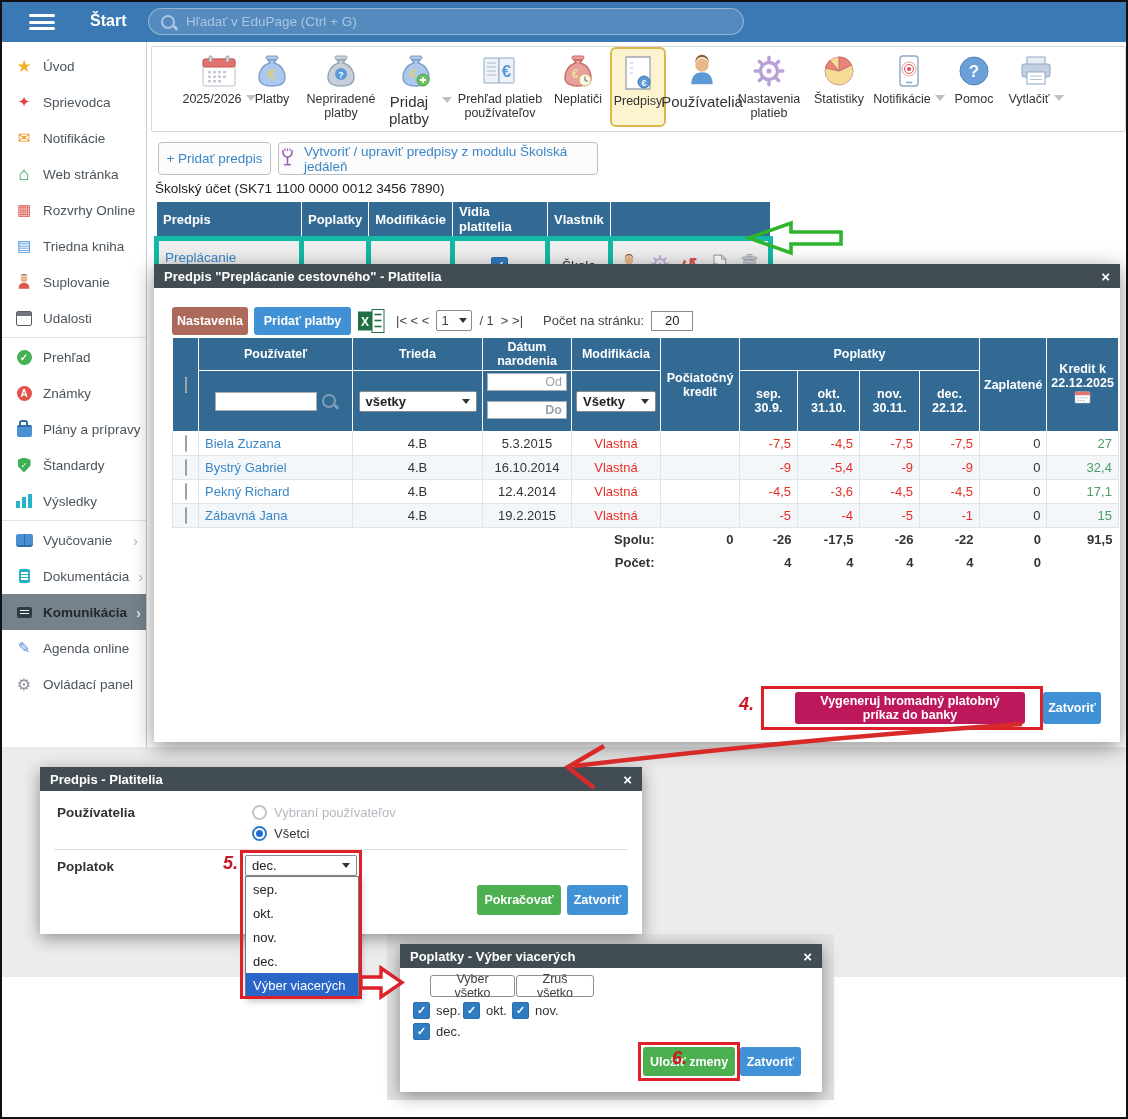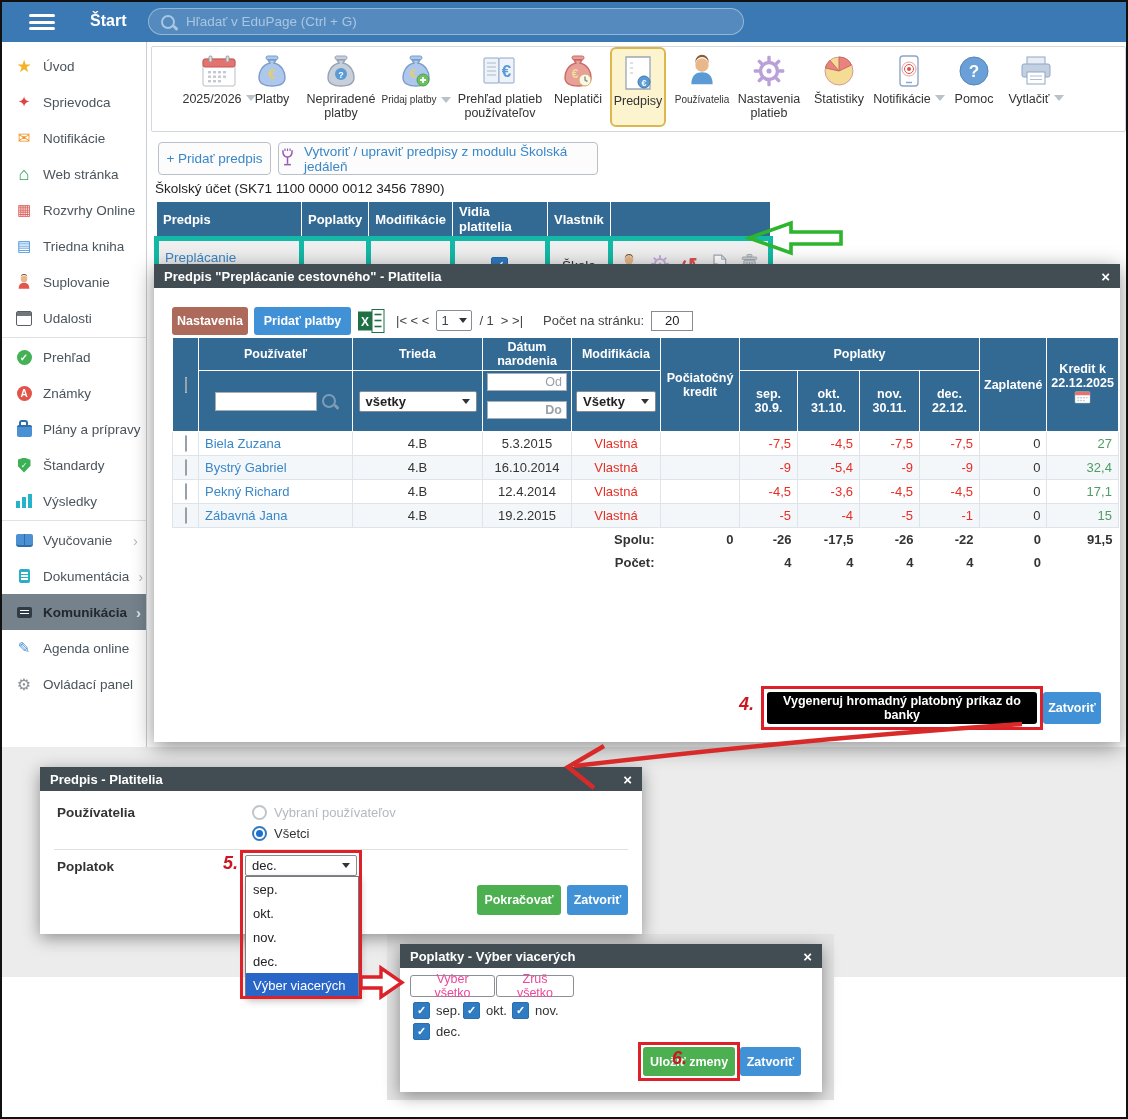--- a/index.html
+++ b/index.html
@@ -51,21 +51,21 @@
 
   
   .graystrip{left:0;top:745px;width:100%;height:230px;background:#ececec;z-index:1;}
   .panel3{left:385px;top:932px;width:447px;height:166px;background:#e3e3e3;z-index:7;}
 
   
   .toolbarpanel{left:149px;top:44px;width:975px;height:86px;background:#fff;border:1px solid #d4d8db;border-radius:2px;box-sizing:border-box;}
   .titem{position:absolute;top:48px;height:78px;display:flex;flex-direction:column;align-items:center;cursor:pointer;z-index:2;}
   .ticon{height:42px;display:flex;align-items:center;justify-content:center;}
   .tlabel{font-size:12.5px;color:#333;text-align:center;line-height:1.12;display:flex;align-items:flex-start;gap:4px;justify-content:center;}
-  .tlabel.small{font-size:10px;padding-top:2px;}
+  .tlabel.small{font-size:15px;padding-top:2px;}
   .titem.active{background:#fcf3cf;border:2px solid #ddb74e;border-radius:6px;top:45px;height:80px;box-sizing:border-box;padding-top:3px;}
   .dd{width:0;height:0;border-left:5px solid transparent;border-right:5px solid transparent;border-top:6px solid #b9c2c9;margin-top:3px;flex:none;}
 
   
   .wbtn{position:absolute;background:#fcfcfc;border:1px solid #b9c0c7;border-radius:4px;color:#3a87c8;
      font-size:13.5px;display:flex;align-items:center;justify-content:center;gap:8px;cursor:pointer;box-sizing:border-box;}
   .acct{left:153px;top:179px;font-size:13.5px;color:#222;}
   table.t1{position:absolute;left:152px;top:199px;border-collapse:collapse;table-layout:fixed;z-index:2;}
   .t1 th{background:#336a94;color:#fff;font-weight:bold;font-size:13px;text-align:left;padding:2px 6px;border:1px solid #fff;height:17px;}
   .t1 td{background:#efefef;border:5px solid #14b8a6;padding:9px 6px;height:28px;font-size:13.5px;vertical-align:middle;}
@@ -106,22 +106,22 @@
   .din::placeholder{color:#9aa1a8;}
   .sin{width:102px;height:19px;border:1px solid #a6adb4;box-sizing:border-box;}
   .stepnum{position:absolute;color:#cc1622;font-weight:bold;font-style:italic;font-size:18px;z-index:14;}
   .redbox{position:absolute;border:3px solid #de2129;z-index:13;box-sizing:border-box;}
 
   
   .dlg{background:#fff;box-shadow:0 4px 16px rgba(0,0,0,.4);z-index:10;}
   .optlist{left:243px;top:874px;width:112px;background:#fff;border:1px solid #7a7a7a;z-index:12;box-shadow:2px 3px 7px rgba(0,0,0,.25);}
   .opt{height:24px;display:flex;align-items:center;padding-left:7px;font-size:13px;color:#222;cursor:pointer;}
   .opt.selhl{background:#2a65c8;color:#fff;}
-  .obtn{position:absolute;background:#fff;border:1px solid #8a9096;border-radius:3px;font-size:12.5px;color:#ec4899;
-     display:flex;align-items:center;justify-content:flex-start;cursor:pointer;box-sizing:border-box;}
+  .obtn{position:absolute;background:#fff;border:1px solid #8a9096;border-radius:3px;font-size:12.5px;color:#404040;
+     display:flex;align-items:center;justify-content:flex-start;cursor:pointer;box-sizing:border-box;margin-left:20px;}
   .dlbl{position:absolute;font-weight:bold;color:#333;font-size:13.5px;}
   .hrline{position:absolute;border-top:1px solid #e0e0e0;}
   .cklbl{font-size:13px;color:#333;}
   .ckrow{position:absolute;display:flex;align-items:center;gap:6px;}
 </style>
 </head>
 <body>
 
 <div class="root">
 
@@ -742,21 +742,21 @@
         <td class="num">4</td>
         <td class="num">4</td>
         <td class="num">4</td>
         <td class="num">0</td>
         <td></td>
       </tr>
     </tbody>
       </table>
 
     <span class="stepnum" style="left:585px;top:430px">4.</span>
-    <button class="btn" style="left:613px;top:428px;width:270px;height:32px;background:#000000">
+    <button class="btn" style="left:641px;top:428px;width:230px;height:32px;background:#be185d">
         <span>Vygeneruj hromadný platobný príkaz do banky</span>
       </button>
     <div class="redbox" style="left:607px;top:422px;width:282px;height:44px"></div>
     <button class="btn" style="left:889px;top:428px;width:58px;height:32px;background:#4191d6">
         <span>Zatvoriť</span>
       </button>
   </div>
 
   <svg class="abs" style="left:540px;top:698px;z-index:20" width="500" height="92">
     <path d="M480 24 Q270 38 32 66" fill="none" stroke="#d92a2a" stroke-width="4.5"></path>

